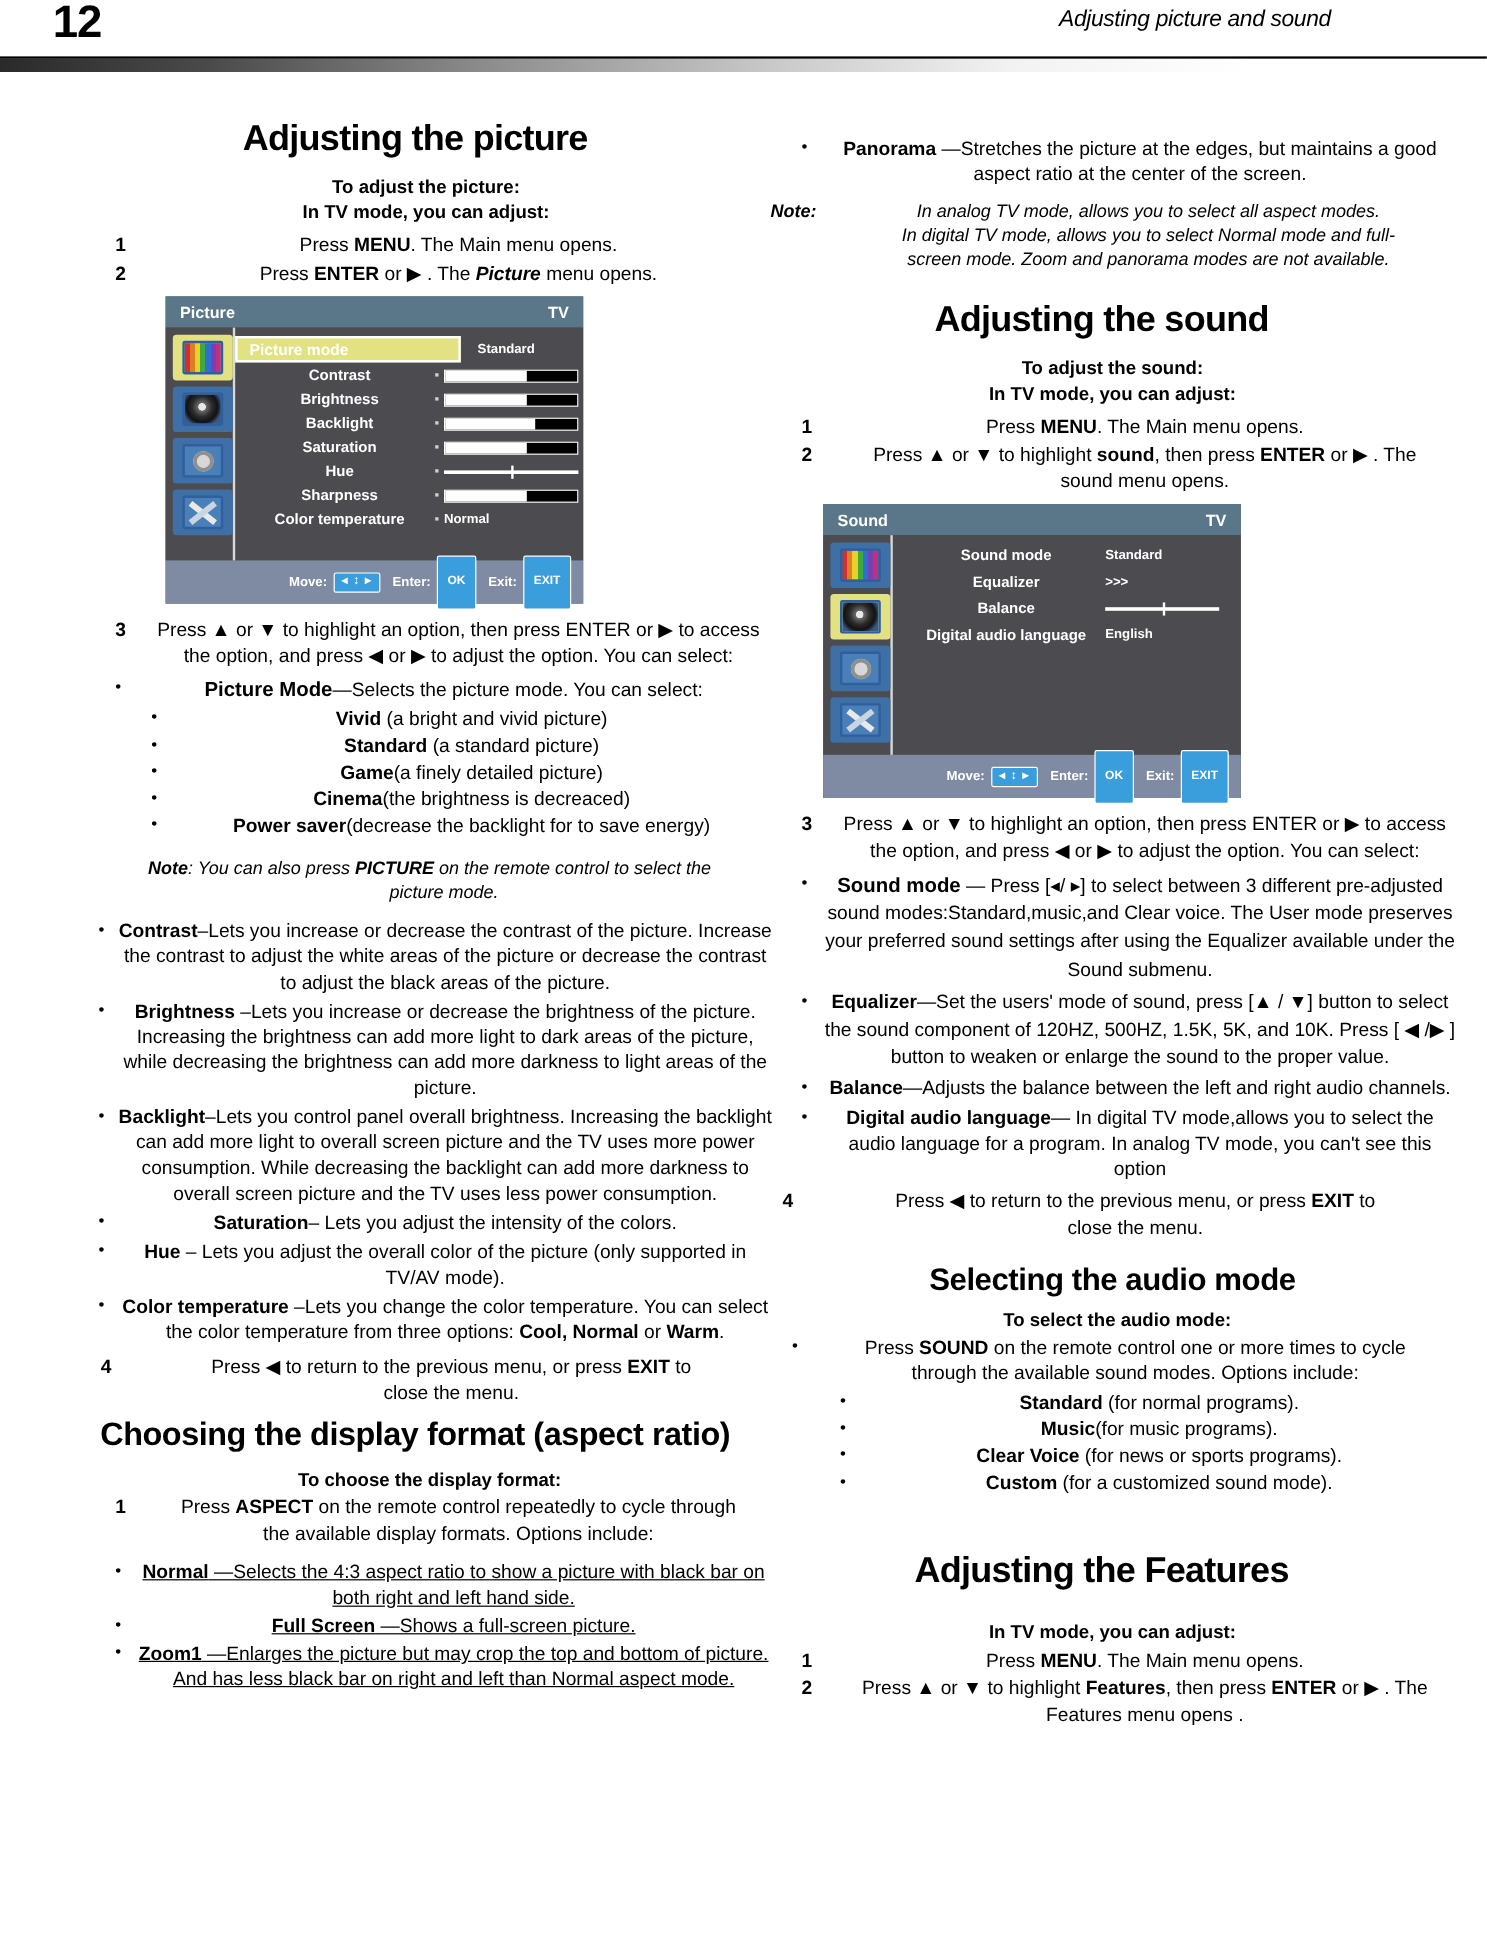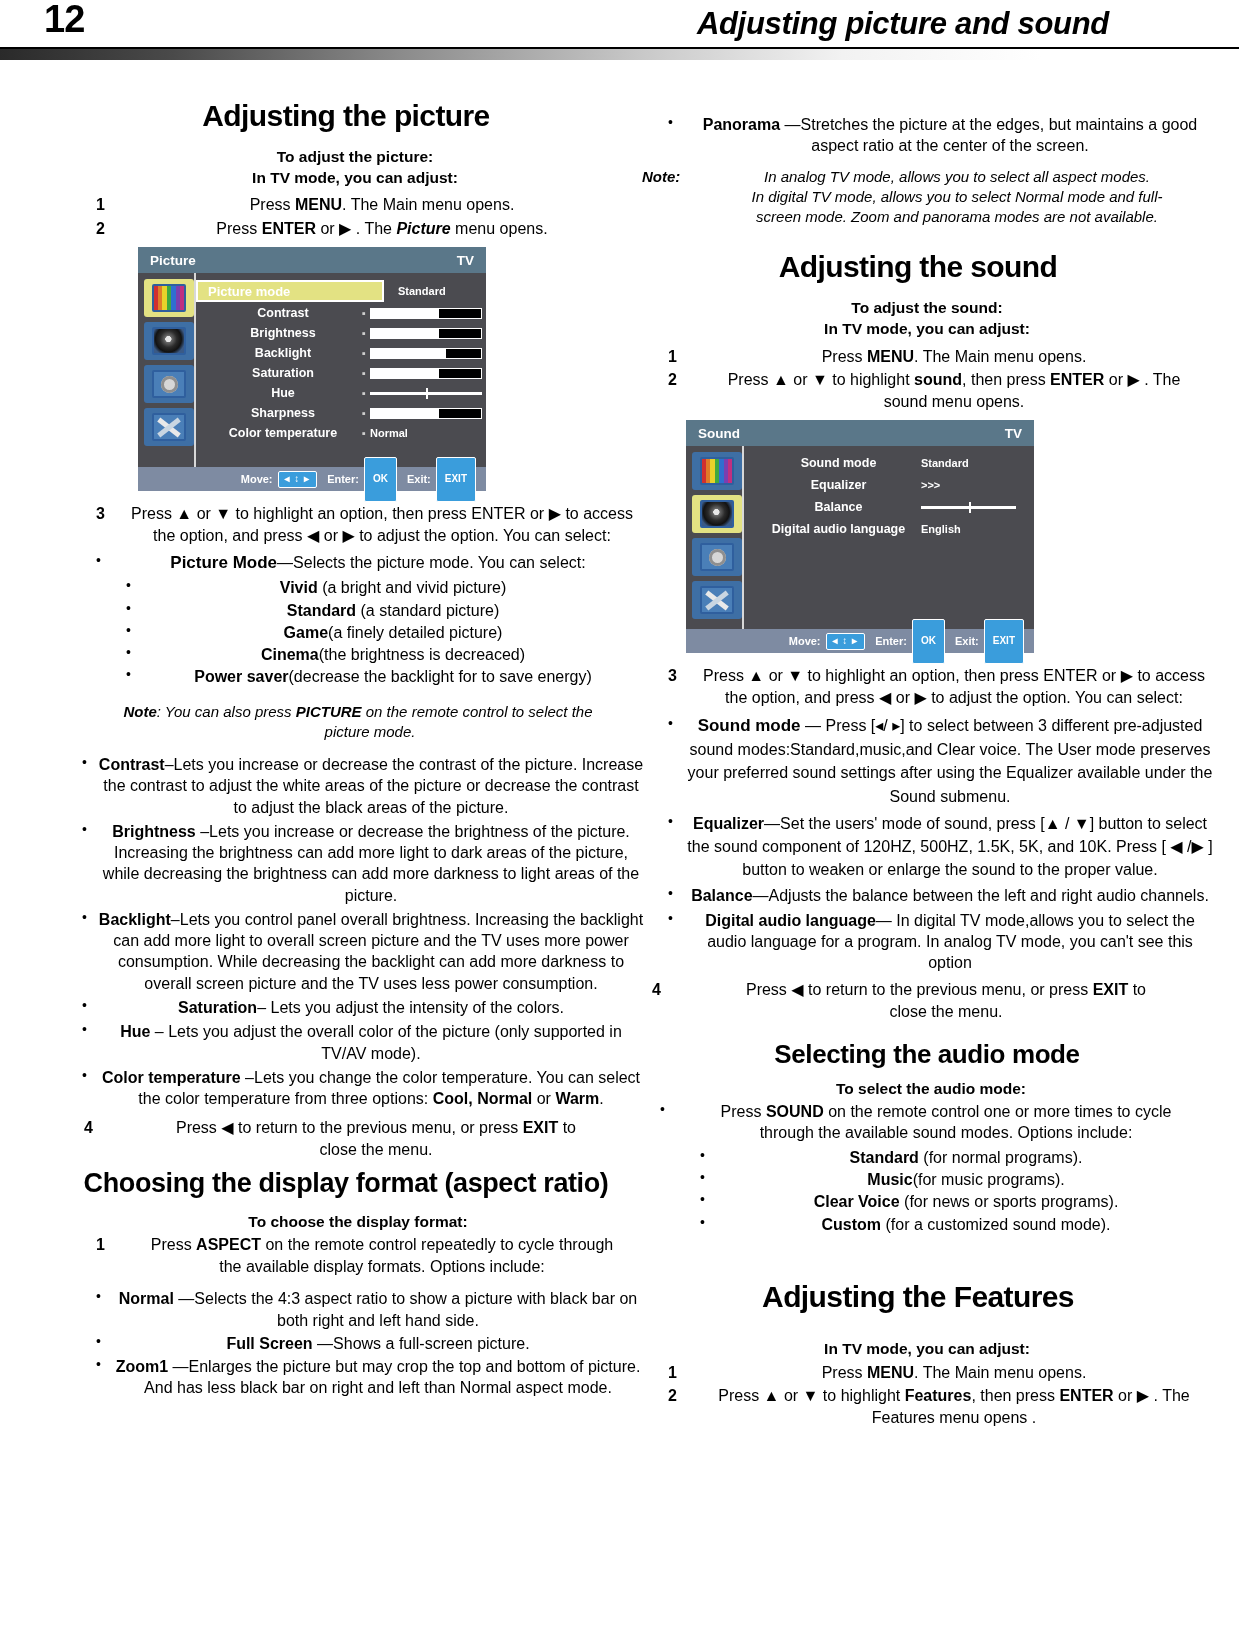--- a/index.html
+++ b/index.html
@@ -16,21 +16,21 @@
   
   .page-header {
     position:absolute; left:0; top:0; width:1239px; height:56px;
   }
   .page-number {
     position:absolute; left:44px; top:-2px;
     font-size:38px; font-weight:bold; letter-spacing:-1px;
   }
   .header-title {
     position:absolute; right:130px; top:6px;
-    font-size:31px; font-style:italic; font-weight:bold;
+    font-size:19px; font-style:italic; font-weight:normal;
     letter-spacing:-0.3px;
   }
   .header-rule {
     position:absolute; left:0; top:47px; width:1239px; height:2px; background:#000;
   }
   .header-gradient {
     position:absolute; left:0; top:49px; width:1239px; height:11px;
     background:linear-gradient(to right,#2a2a2a 0%,#4a4a4a 14%,#8a8a8a 32%,#c9c9c9 52%,#f2f2f2 68%,#ffffff 84%,#ffffff 100%);
   }
 
@@ -144,21 +144,21 @@
     width:112px; height:11px; background:#000; border:1px solid #ffffff;
     position:relative; margin-right:8px;
   }
   .bar .fill { position:absolute; left:0; top:0; bottom:0; background:#ffffff; }
   .bar.center-only { background:transparent; border:0; height:11px; }
   .bar.center-only .line { position:absolute; left:0; right:0; top:4px; height:3px; background:#fff; }
   .bar.center-only .tick { position:absolute; left:50%; top:0; width:2px; height:11px; background:#fff; }
   .osd-num { font-size:11.5px; font-weight:bold; color:#fff; min-width:20px; }
 
   .osd-foot {
-    background:#7e8ba2; height:24px; display:flex; align-items:center;
+    background:#7e8ba2; height:36px; display:flex; align-items:center;
     justify-content:flex-end; gap:10px; padding:0 10px;
     color:#ffffff; font-size:11px; font-weight:bold;
   }
   .osd-foot .grp { display:flex; align-items:center; gap:5px; }
   .key {
     background:#3a9ddc; border:1px solid #ffffff; color:#fff;
     font-size:10px; font-weight:bold; padding:15px 8px; border-radius:2px;
     line-height:1.25;
   }
   .key.move { padding:1px 6px; letter-spacing:1px; }
@@ -350,21 +350,21 @@
 
   <div class="lead" style="margin-left:24px;margin-top:14px;">To choose the display format:</div>
 
   <div class="indent-step" style="margin-top:2px;">
     <div class="step">
       <span class="num">1</span><span>Press </span><span class="b">ASPECT</span><span> on the remote control repeatedly to cycle through</span><br>
       <span>the available display formats. Options include:</span>
     </div>
   </div>
 
-  <div class="indent2" style="margin-top:11px;">
+  <div class="indent2" style="margin-top:11px;text-decoration:underline;">
     <ul class="bul">
       <li class="bul-item" style="margin-bottom:2px"><span class="b">Normal</span><span> —Selects the 4:3 aspect ratio to show a picture with black bar on both right and left hand side.</span></li>
       <li class="bul-item" style="margin-bottom:2px"><span class="b">Full Screen</span><span> —Shows a full-screen picture.</span></li>
       <li class="bul-item" style="margin-bottom:2px"><span class="b">Zoom1</span><span> —Enlarges the picture but may crop the top and bottom of picture. And has less black bar on right and left than Normal aspect mode.</span></li>
     </ul>
   </div>
 </div>
 
 <div class="col col-right">
 

